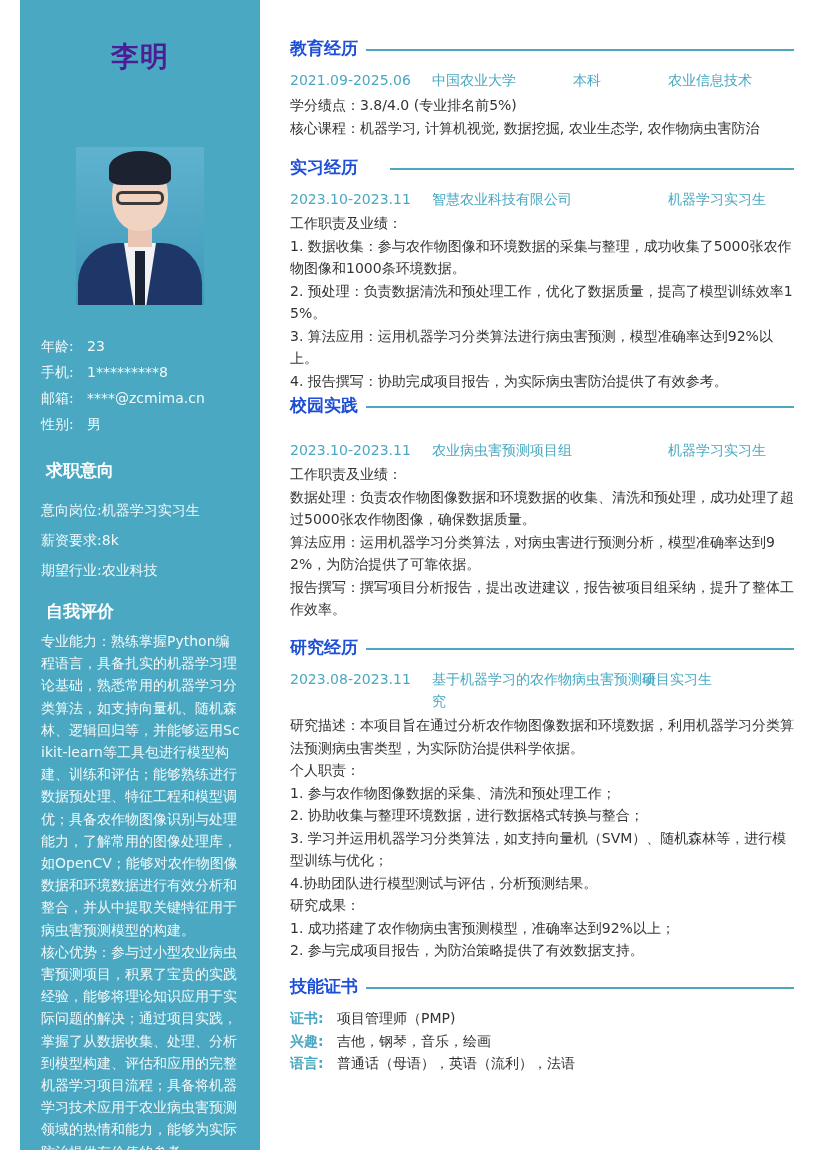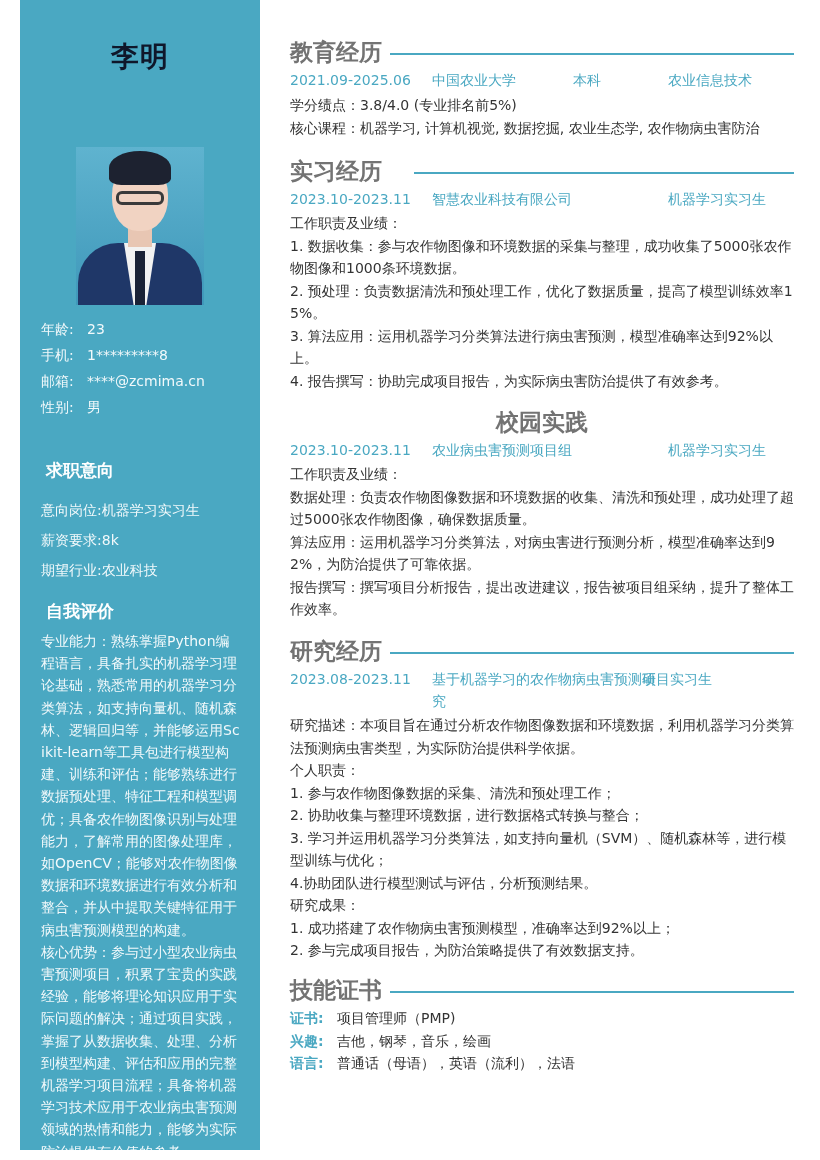--- a/index.html
+++ b/index.html
@@ -7,53 +7,53 @@
     width: 820px; height: 1160px; overflow: hidden; background: #ffffff;
     font-family: "DejaVu Sans", "Liberation Sans", sans-serif;
     position: relative; color: #333333;
   }
   .sidebar {
     position: absolute; left: 20px; top: 0; width: 240px; height: 1150px;
     background: #4aa8c2; color: #f2f9fb; overflow: hidden;
   }
   .name {
     position: absolute; top: 38px; left: 0; width: 240px; text-align: center;
-    font-size: 28px; font-weight: bold; color: #0f172a; letter-spacing: 1px;
+    font-size: 28px; font-weight: bold; color: #4c1d95; letter-spacing: 1px;
   }
   .photo {
     position: absolute; left: 56px; top: 147px; width: 128px; height: 158px;
     background: linear-gradient(180deg, #5fb3cf 0%, #3f98ba 100%);
     overflow: hidden;
   }
   .photo .head { position: absolute; left: 36px; top: 12px; width: 56px; height: 72px; border-radius: 50% 50% 45% 45%; background: #f1d3c2; }
   .photo .hair { position: absolute; left: 33px; top: 4px; width: 62px; height: 34px; border-radius: 50% 50% 20% 20%; background: #1d2230; }
   .photo .glasses { position: absolute; left: 40px; top: 44px; width: 48px; height: 14px; border: 3px solid #3a3a3a; border-radius: 6px; box-sizing: border-box; }
   .photo .neck { position: absolute; left: 52px; top: 80px; width: 24px; height: 20px; background: #e8c6b3; }
   .photo .suit { position: absolute; left: 2px; top: 96px; width: 124px; height: 70px; border-radius: 40px 40px 0 0; background: #1f3768; }
   .photo .shirt { position: absolute; left: 48px; top: 96px; width: 32px; height: 62px; background: #f2f2f2; clip-path: polygon(0 0, 100% 0, 70% 100%, 30% 100%); }
   .photo .tie { position: absolute; left: 59px; top: 104px; width: 10px; height: 54px; background: #1a2236; }
 
-  .info { position: absolute; left: 21px; top: 316px; font-size: 14px; line-height: 26px; }
+  .info { position: absolute; left: 21px; top: 333px; font-size: 14px; line-height: 26px; }
   .info .row { white-space: nowrap; }
   .info .lbl { display: inline-block; width: 46px; }
 
   .side-h {
     position: absolute; left: 26px; font-size: 17px; font-weight: bold; color: #ffffff;
   }
   .intent { position: absolute; left: 21px; top: 495px; font-size: 14px; line-height: 30px; }
 
   .self {
     position: absolute; left: 21px; top: 630px; width: 200px; font-size: 14px;
     line-height: 22.2px; word-break: break-all;
   }
 
   .main { position: absolute; left: 290px; top: 0; width: 505px; }
   .sec-title {
     position: absolute; left: 0; width: 504px; display: flex; align-items: center;
-    font-size: 23px; font-weight: bold; color: #737373; font-family: Liberation Serif, serif;
+    font-size: 17px; font-weight: bold; color: #1d4ed8; font-family: Liberation Serif, serif;
   }
   .sec-title .line { flex: 1; height: 2px; background: #4aa8c2; margin-left: 8px; margin-top: 2px; }
   .meta { position: absolute; left: 0; width: 505px; font-size: 14px; color: #4aa8c2; line-height: 22px; }
   .meta span { position: absolute; top: 0; white-space: nowrap; }
   .body-text {
     position: absolute; left: 0; width: 505px; font-size: 14px; line-height: 22.5px;
     color: #333333; word-break: break-all;
   }
   .body-text div { margin: 0; }
   .skills { position: absolute; left: 0; top: 1007px; font-size: 14px; line-height: 22.5px; }
@@ -122,21 +122,21 @@
     <span style="left:378px">机器学习实习生</span>
   </div>
   <div class="body-text" style="top:212px;">
     <div>工作职责及业绩：</div>
     <div>1. 数据收集：参与农作物图像和环境数据的采集与整理，成功收集了5000张农作物图像和1000条环境数据。</div>
     <div>2. 预处理：负责数据清洗和预处理工作，优化了数据质量，提高了模型训练效率15%。</div>
     <div>3. 算法应用：运用机器学习分类算法进行病虫害预测，模型准确率达到92%以上。</div>
     <div>4. 报告撰写：协助完成项目报告，为实际病虫害防治提供了有效参考。</div>
   </div>
 
-  <div class="sec-title" style="top:407px;flex-direction:column;">
+  <div class="sec-title" style="top:394px;">
     <span>校园实践</span>
       <span class="line"></span>
   </div>
   <div class="meta" style="top:439px;">
     <span style="left:0">2023.10-2023.11</span>
     <span style="left:142px">农业病虫害预测项目组</span>
     <span style="left:378px">机器学习实习生</span>
   </div>
   <div class="body-text" style="top:463px;">
     <div>工作职责及业绩：</div>

